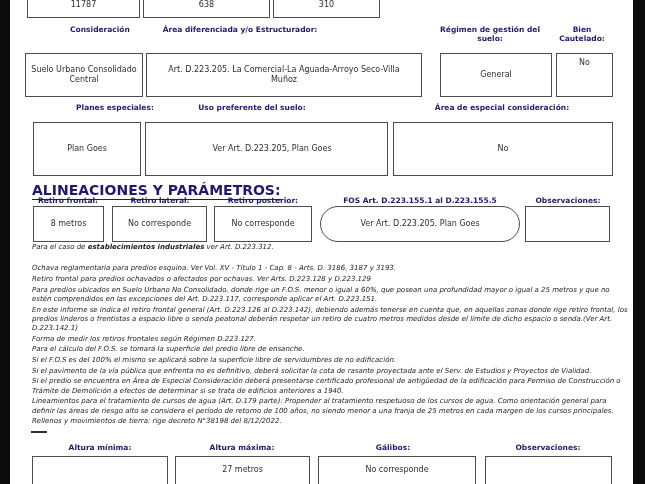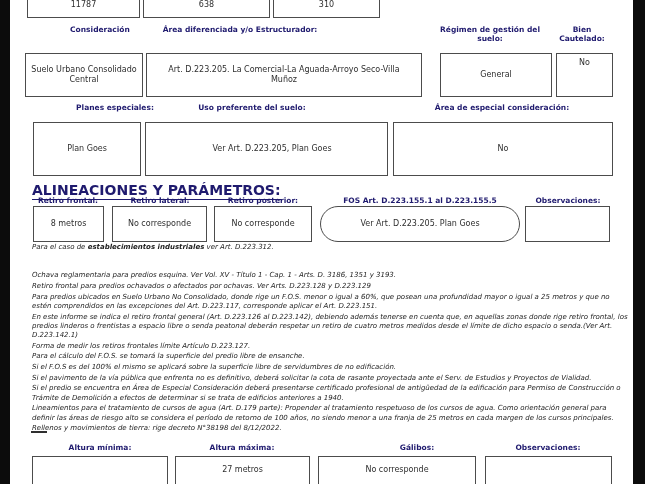--- a/index.html
+++ b/index.html
@@ -20,21 +20,21 @@
   }
   .heading{
     position:absolute;color:#1f1a6e;font-weight:bold;font-size:14px;
     border-bottom:1.5px solid #1f1a6e;padding-bottom:1px;
   }
   .notes{
     position:absolute;left:32px;top:243px;width:599px;
     font-style:italic;font-size:7px;line-height:9.2px;color:#1c1c1c;
   }
   .notes p{margin:0 0 1.5px 0;}
-  .notes p.first{margin-bottom:19px;}
+  .notes p.first{margin-bottom:12px;}
   .dash{position:absolute;background:#2f2f2f;}
 </style>
 </head>
 <body>
 
 <div id="page">
 
   <div class="sidebar" style="left:0;width:10px;"></div>
   <div class="sidebar" style="left:633px;width:12px;"></div>
 
@@ -69,38 +69,38 @@
   <div class="lbl" style="left:518px;top:196px;width:100px;">Observaciones:</div>
 
   <div class="box" style="left:33px;top:206px;width:71px;height:36px;">8 metros</div>
   <div class="box" style="left:112px;top:206px;width:95px;height:36px;">No corresponde</div>
   <div class="box" style="left:214px;top:206px;width:98px;height:36px;">No corresponde</div>
   <div class="box" style="left:320px;top:206px;width:200px;height:36px;border-radius:18px;">Ver Art. D.223.205. Plan Goes</div>
   <div class="box" style="left:525px;top:206px;width:85px;height:36px;"></div>
 
   <div class="notes">
     <p class="first"><span>Para el caso de </span><b>establecimientos industriales</b><span> ver Art. D.223.312.</span></p>
-    <p>Ochava reglamentaria para predios esquina. Ver Vol. XV - Título 1 - Cap. 1 - Arts. D. 3186, 1351 y 3193.</p>
+    <p>Ochava reglamentaria para predios esquina. Ver Vol. XV - Título 1 - Cap. 8 - Arts. D. 3186, 3187 y 3193.</p>
     <p>Retiro frontal para predios ochavados o afectados por ochavas. Ver Arts. D.223.128 y D.223.129</p>
     <p>Para predios ubicados en Suelo Urbano No Consolidado, donde rige un F.O.S. menor o igual a 60%, que posean una profundidad mayor o igual a 25 metros y que no estén comprendidos en las excepciones del Art. D.223.117, corresponde aplicar el Art. D.223.151.</p>
     <p>En este informe se indica el retiro frontal general (Art. D.223.126 al D.223.142), debiendo además tenerse en cuenta que, en aquellas zonas donde rige retiro frontal, los predios linderos o frentistas a espacio libre o senda peatonal deberán respetar un retiro de cuatro metros medidos desde el límite de dicho espacio o senda.(Ver Art. D.223.142.1)</p>
-    <p>Forma de medir los retiros frontales límite Artículo D.223.127.</p>
+    <p>Forma de medir los retiros frontales según Régimen D.223.127.</p>
     <p>Para el cálculo del F.O.S. se tomará la superficie del predio libre de ensanche.</p>
     <p>Si el F.O.S es del 100% el mismo se aplicará sobre la superficie libre de servidumbres de no edificación.</p>
     <p>Si el pavimento de la vía pública que enfrenta no es definitivo, deberá solicitar la cota de rasante proyectada ante el Serv. de Estudios y Proyectos de Vialidad.</p>
     <p>Si el predio se encuentra en Área de Especial Consideración deberá presentarse certificado profesional de antigüedad de la edificación para Permiso de Construcción o Trámite de Demolición a efectos de determinar si se trata de edificios anteriores a 1940.</p>
     <p>Lineamientos para el tratamiento de cursos de agua (Art. D.179 parte): Propender al tratamiento respetuoso de los cursos de agua. Como orientación general para definir las áreas de riesgo alto se considera el período de retorno de 100 años, no siendo menor a una franja de 25 metros en cada margen de los cursos principales.</p>
     <p>Rellenos y movimientos de tierra: rige decreto N°38198 del 8/12/2022.</p>
   </div>
 
   <div class="dash" style="left:31px;top:431px;width:16px;height:2px;"></div>
 
   <div class="lbl" style="left:40px;top:443px;width:120px;">Altura mínima:</div>
   <div class="lbl" style="left:182px;top:443px;width:120px;">Altura máxima:</div>
-  <div class="lbl" style="left:357px;top:443px;width:120px;">Gálibos:</div>
+  <div class="lbl" style="left:333px;top:443px;width:120px;">Gálibos:</div>
   <div class="lbl" style="left:488px;top:443px;width:120px;">Observaciones:</div>
 
   <div class="box top-align" style="left:32px;top:456px;width:136px;height:42px;padding-top:8px;"></div>
   <div class="box top-align" style="left:175px;top:456px;width:135px;height:42px;padding-top:8px;">27 metros</div>
   <div class="box top-align" style="left:318px;top:456px;width:158px;height:42px;padding-top:8px;">No corresponde</div>
   <div class="box top-align" style="left:485px;top:456px;width:127px;height:42px;padding-top:8px;"></div>
 
 </div>
 
 </body></html>

